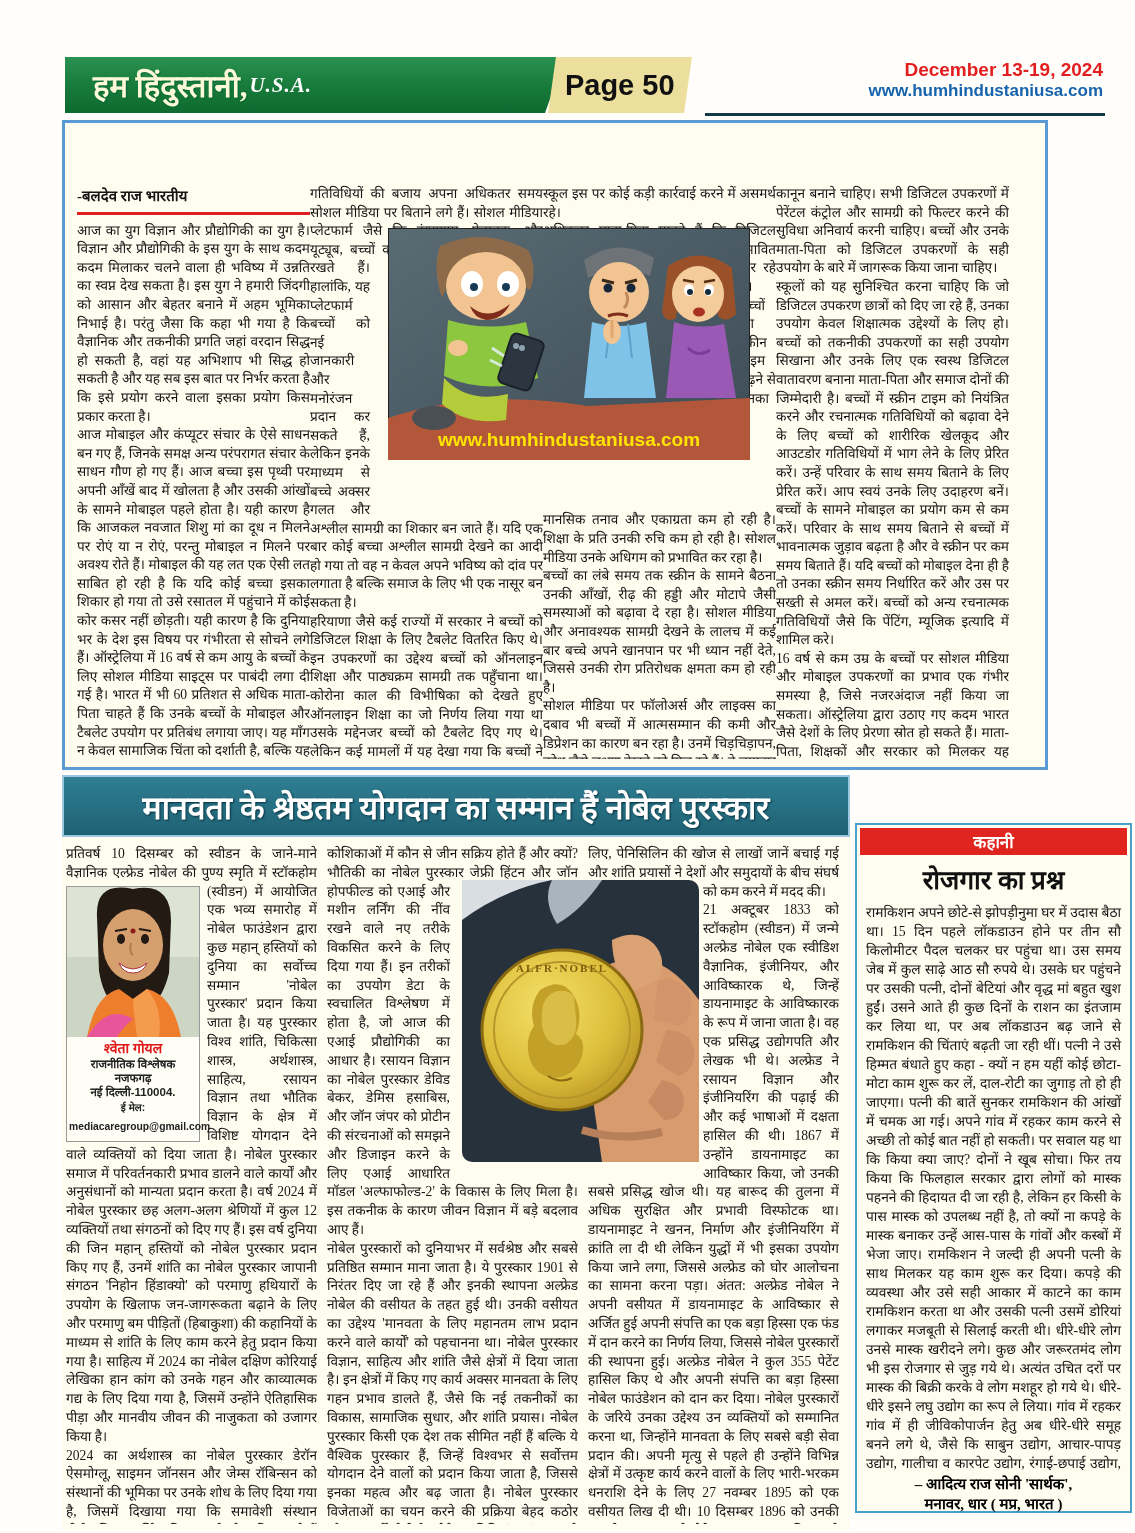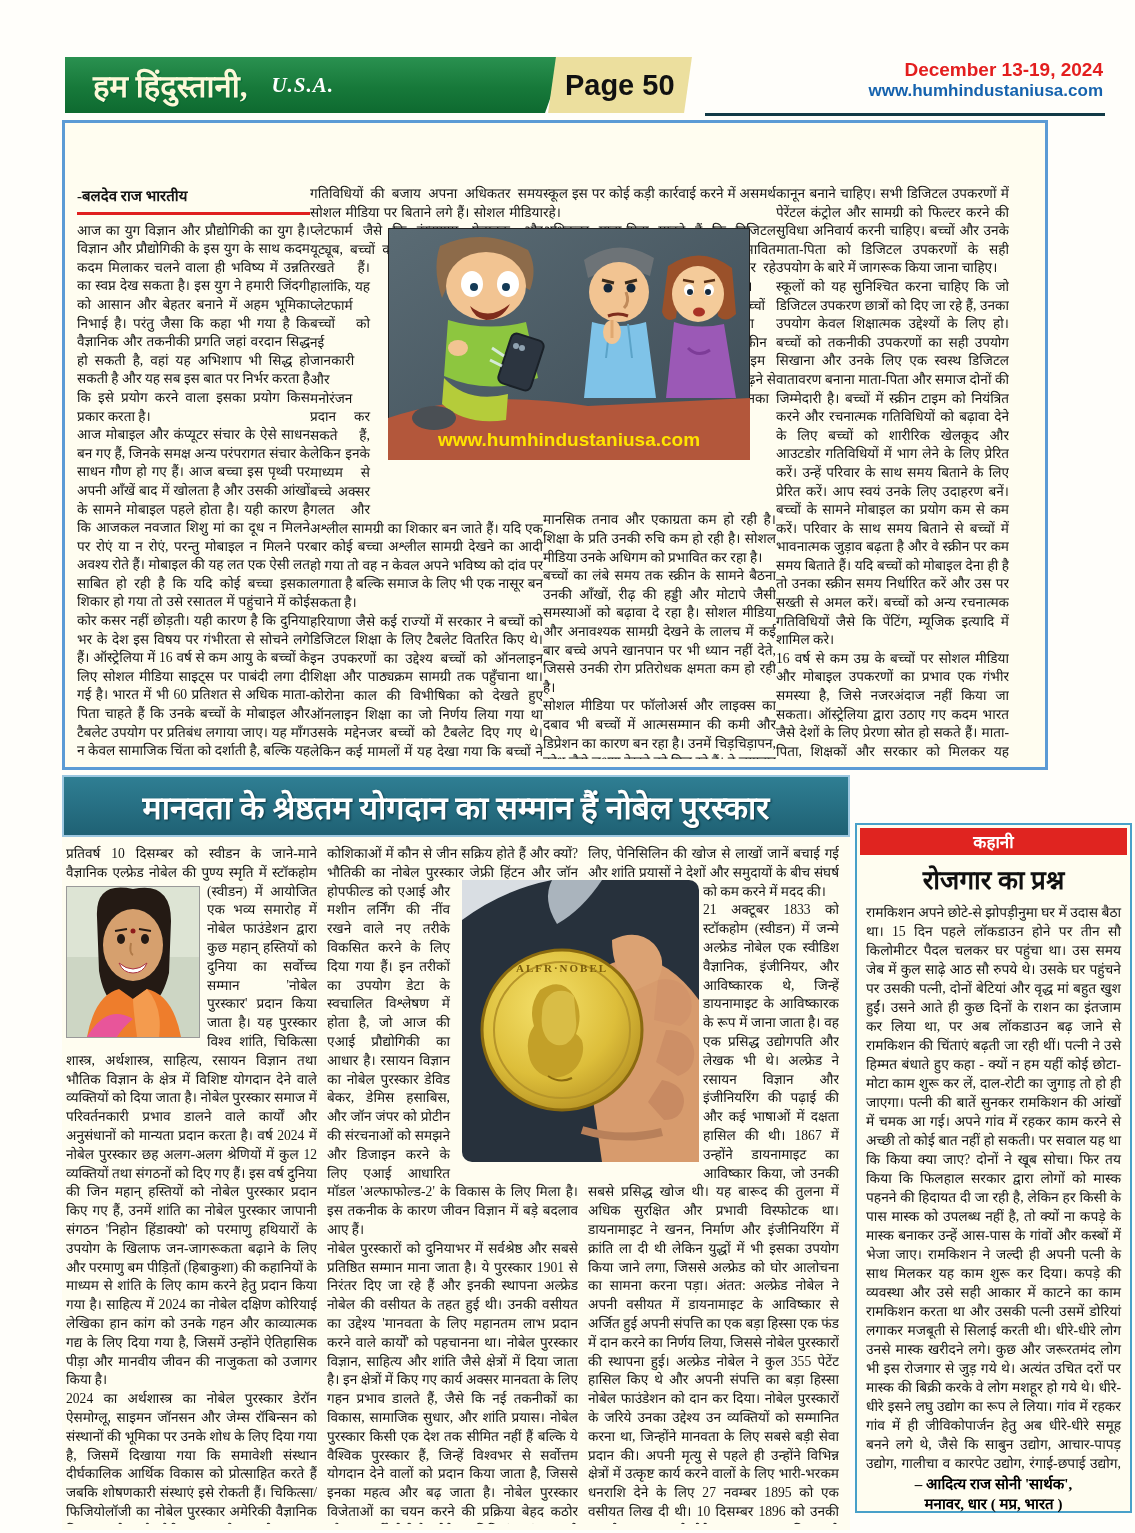--- a/index.html
+++ b/index.html
@@ -7,21 +7,21 @@
   body { font-family:"Liberation Serif","DejaVu Serif",serif; }
   .page { position:relative; width:1135px; height:1533px; background:#fffefa; margin:0 auto; overflow:hidden; }
 
   
   .header { position:absolute; left:0; top:55px; width:1135px; height:62px; }
   .masthead { position:absolute; left:65px; top:2px; width:500px; height:56px;
     background:linear-gradient(180deg,#2a9150 0%,#17793a 55%,#0e6a30 100%);
     clip-path:polygon(0 0,100% 0,calc(100% - 20px) 100%,0 100%);
     display:flex; align-items:center; padding-left:28px; }
   .mast-hindi { color:#fdf8d8; font-weight:bold; font-size:31px; text-shadow:1px 1px 1px #063; }
-  .mast-usa { color:#ffffff; font-weight:bold; font-style:italic; font-size:21px; margin-left:24px; letter-spacing:1px; }
+  .mast-usa { color:#ffffff; font-weight:bold; font-style:italic; font-size:21px; margin-left:2px; letter-spacing:1px; }
   .pagebox { position:absolute; left:552px; top:2px; width:136px; height:56px; background:#ecdf9e;
     transform:skewX(-8deg); display:flex; align-items:center; justify-content:center; }
   .pagebox span { transform:skewX(8deg); font-family:"Liberation Sans",sans-serif; font-weight:bold; font-size:29px; color:#111; }
   .hdr-right { position:absolute; right:32px; top:4px; text-align:right; font-family:"Liberation Sans",sans-serif; }
   .hdr-date { color:#e31e1e; font-weight:bold; font-size:19px; }
   .hdr-site { color:#1663ae; font-weight:bold; font-size:17px; }
   .hdr-rule { position:absolute; right:30px; top:58px; width:400px; height:3px; background:#123a46; }
 
   
   .art1 { position:absolute; left:62px; top:120px; width:986px; height:650px;
@@ -194,20 +194,27 @@
             <ellipse cx="54" cy="52" rx="4" ry="5" fill="#241a14"></ellipse>
             <ellipse cx="78" cy="52" rx="4" ry="5" fill="#241a14"></ellipse>
             <circle cx="66" cy="44" r="2.5" fill="#8e1b1b"></circle>
             <path d="M48 44 L60 42 M72 42 L84 44" stroke="#241a14" stroke-width="2"></path>
             <path d="M64 56 Q62 66 66 68" stroke="#b07a48" stroke-width="2" fill="none"></path>
             <path d="M52 76 Q66 88 80 76 Q76 86 66 86 Q56 86 52 76 Z" fill="#fff" stroke="#a34" stroke-width="1"></path>
             <path d="M20 150 Q28 108 52 102 L66 112 L80 102 Q106 108 114 150 Z" fill="#ee7d2c"></path>
             <path d="M20 150 Q40 116 66 132 Q56 140 50 150 Z" fill="#e8559a"></path>
             <path d="M80 102 Q96 120 92 150 L70 150 Q66 120 66 112 Z" fill="#f49b4e"></path>
           </svg>
+          <div class="cap">
+            <div class="cap-name">श्वेता गोयल</div>
+            <div class="cap-line">राजनीतिक विश्लेषक</div>
+            <div class="cap-line">नजफगढ़</div>
+            <div class="cap-line">नई दिल्ली-110004.</div>
+            <div class="cap-mail">ई मेल: mediacaregroup@gmail.com</div>
+          </div>
         </div>
         <span class="seg">आयोजित एक भव्य समारोह में नोबेल फाउंडेशन द्वारा कुछ महान् हस्तियों को दुनिया का सर्वोच्च सम्मान 'नोबेल पुरस्कार' प्रदान किया जाता है। यह पुरस्कार विश्व शांति, चिकित्सा शास्त्र, अर्थशास्त्र, साहित्य, रसायन विज्ञान तथा भौतिक विज्ञान के क्षेत्र में विशिष्ट योगदान देने वाले व्यक्तियों को दिया जाता है। नोबेल पुरस्कार समाज में परिवर्तनकारी प्रभाव डालने वाले कार्यों और अनुसंधानों को मान्यता प्रदान करता है। वर्ष 2024 में नोबेल पुरस्कार छह अलग-अलग श्रेणियों में कुल 12 व्यक्तियों तथा संगठनों को दिए गए हैं। इस वर्ष दुनिया की जिन महान् हस्तियों को नोबेल पुरस्कार प्रदान किए गए हैं, उनमें शांति का नोबेल पुरस्कार जापानी संगठन 'निहोन हिंडाक्यो' को परमाणु हथियारों के उपयोग के खिलाफ जन-जागरूकता बढ़ाने के लिए और परमाणु बम पीड़ितों (हिबाकुशा) की कहानियों के माध्यम से शांति के लिए काम करने हेतु प्रदान किया गया है। साहित्य में 2024 का नोबेल दक्षिण कोरियाई लेखिका हान कांग को उनके गहन और काव्यात्मक गद्य के लिए दिया गया है, जिसमें उन्होंने ऐतिहासिक पीड़ा और मानवीय जीवन की नाजुकता को उजागर किया है।
 2024 का अर्थशास्त्र का नोबेल पुरस्कार डेरॉन ऐसमोग्लू, साइमन जॉनसन और जेम्स रॉबिन्सन को संस्थानों की भूमिका पर उनके शोध के लिए दिया गया है, जिसमें दिखाया गया कि समावेशी संस्थान दीर्घकालिक आर्थिक विकास को प्रोत्साहित करते हैं जबकि शोषणकारी संस्थाएं इसे रोकती हैं। चिकित्सा/फिजियोलॉजी का नोबेल पुरस्कार अमेरिकी वैज्ञानिक विक्टर एम्ब्रोस और गैरी रुवकुन को 'माइक्रोआरएनए' की खोज के लिए प्रदान किया गया, जिन्होंने जीन नियमन में एक नई प्रक्रिया को उजागर किया। उनकी यह खोज यह समझने में मदद करती है कि जीव</span>
       </div>
       <div class="ncol">
         <span class="seg">कोशिकाओं में कौन से जीन सक्रिय होते हैं और क्यों? भौतिकी का नोबेल पुरस्कार जेफ्री हिंटन और जॉन होपफील्ड</span>
         <span class="hole2-r"></span>
         <span class="seg">को एआई और मशीन लर्निंग की नींव रखने वाले नए तरीके विकसित करने के लिए दिया गया हैं। इन तरीकों का उपयोग डेटा के स्वचालित विश्लेषण में होता है, जो आज की एआई प्रौद्योगिकी का आधार है। रसायन विज्ञान का नोबेल पुरस्कार डेविड बेकर, डेमिस हसाबिस, और जॉन जंपर को प्रोटीन की संरचनाओं को समझने और डिजाइन करने के लिए एआई आधारित मॉडल 'अल्फाफोल्ड-2' के विकास के लिए मिला है। इस तकनीक के कारण जीवन विज्ञान में बड़े बदलाव आए हैं।
 नोबेल पुरस्कारों को दुनियाभर में सर्वश्रेष्ठ और सबसे प्रतिष्ठित सम्मान माना जाता है। ये पुरस्कार 1901 से निरंतर दिए जा रहे हैं और इनकी स्थापना अल्फ्रेड नोबेल की वसीयत के तहत हुई थी। उनकी वसीयत का उद्देश्य 'मानवता के लिए महानतम लाभ प्रदान करने वाले कार्यों' को पहचानना था। नोबेल पुरस्कार विज्ञान, साहित्य और शांति जैसे क्षेत्रों में दिया जाता है। इन क्षेत्रों में किए गए कार्य अक्सर मानवता के लिए गहन प्रभाव डालते हैं, जैसे कि नई तकनीकों का विकास, सामाजिक सुधार, और शांति प्रयास। नोबेल पुरस्कार किसी एक देश तक सीमित नहीं हैं बल्कि ये वैश्विक पुरस्कार हैं, जिन्हें विश्वभर से सर्वोत्तम योगदान देने वालों को प्रदान किया जाता है, जिससे इनका महत्व और बढ़ जाता है। नोबेल पुरस्कार विजेताओं का चयन करने की प्रक्रिया बेहद कठोर और पारदर्शी होती है। नोबेल समितियां स्वतंत्र रूप से अनुसंधान, समीक्षा और निर्णय लेती हैं, जिससे पुरस्कारों की विश्वसनीयता और प्रतिष्ठा बनी रहती है। नोबेल पुरस्कार विजेता अपने-अपने क्षेत्रों में आदर्श बनते हैं, जो अगली पीढ़ी को प्रेरित करते हैं। इन पुरस्कारों को प्राप्त करना किसी के कार्य की उत्कृष्टता की सार्वभौमिक मान्यता है। विजेता अक्सर उन खोजों अथवा गहन प्रयासों के लिए सम्मानित होते हैं, जिनका प्रभाव व्यापक और दीर्घकालिक होता है। उदाहरण के</span>
       </div>

